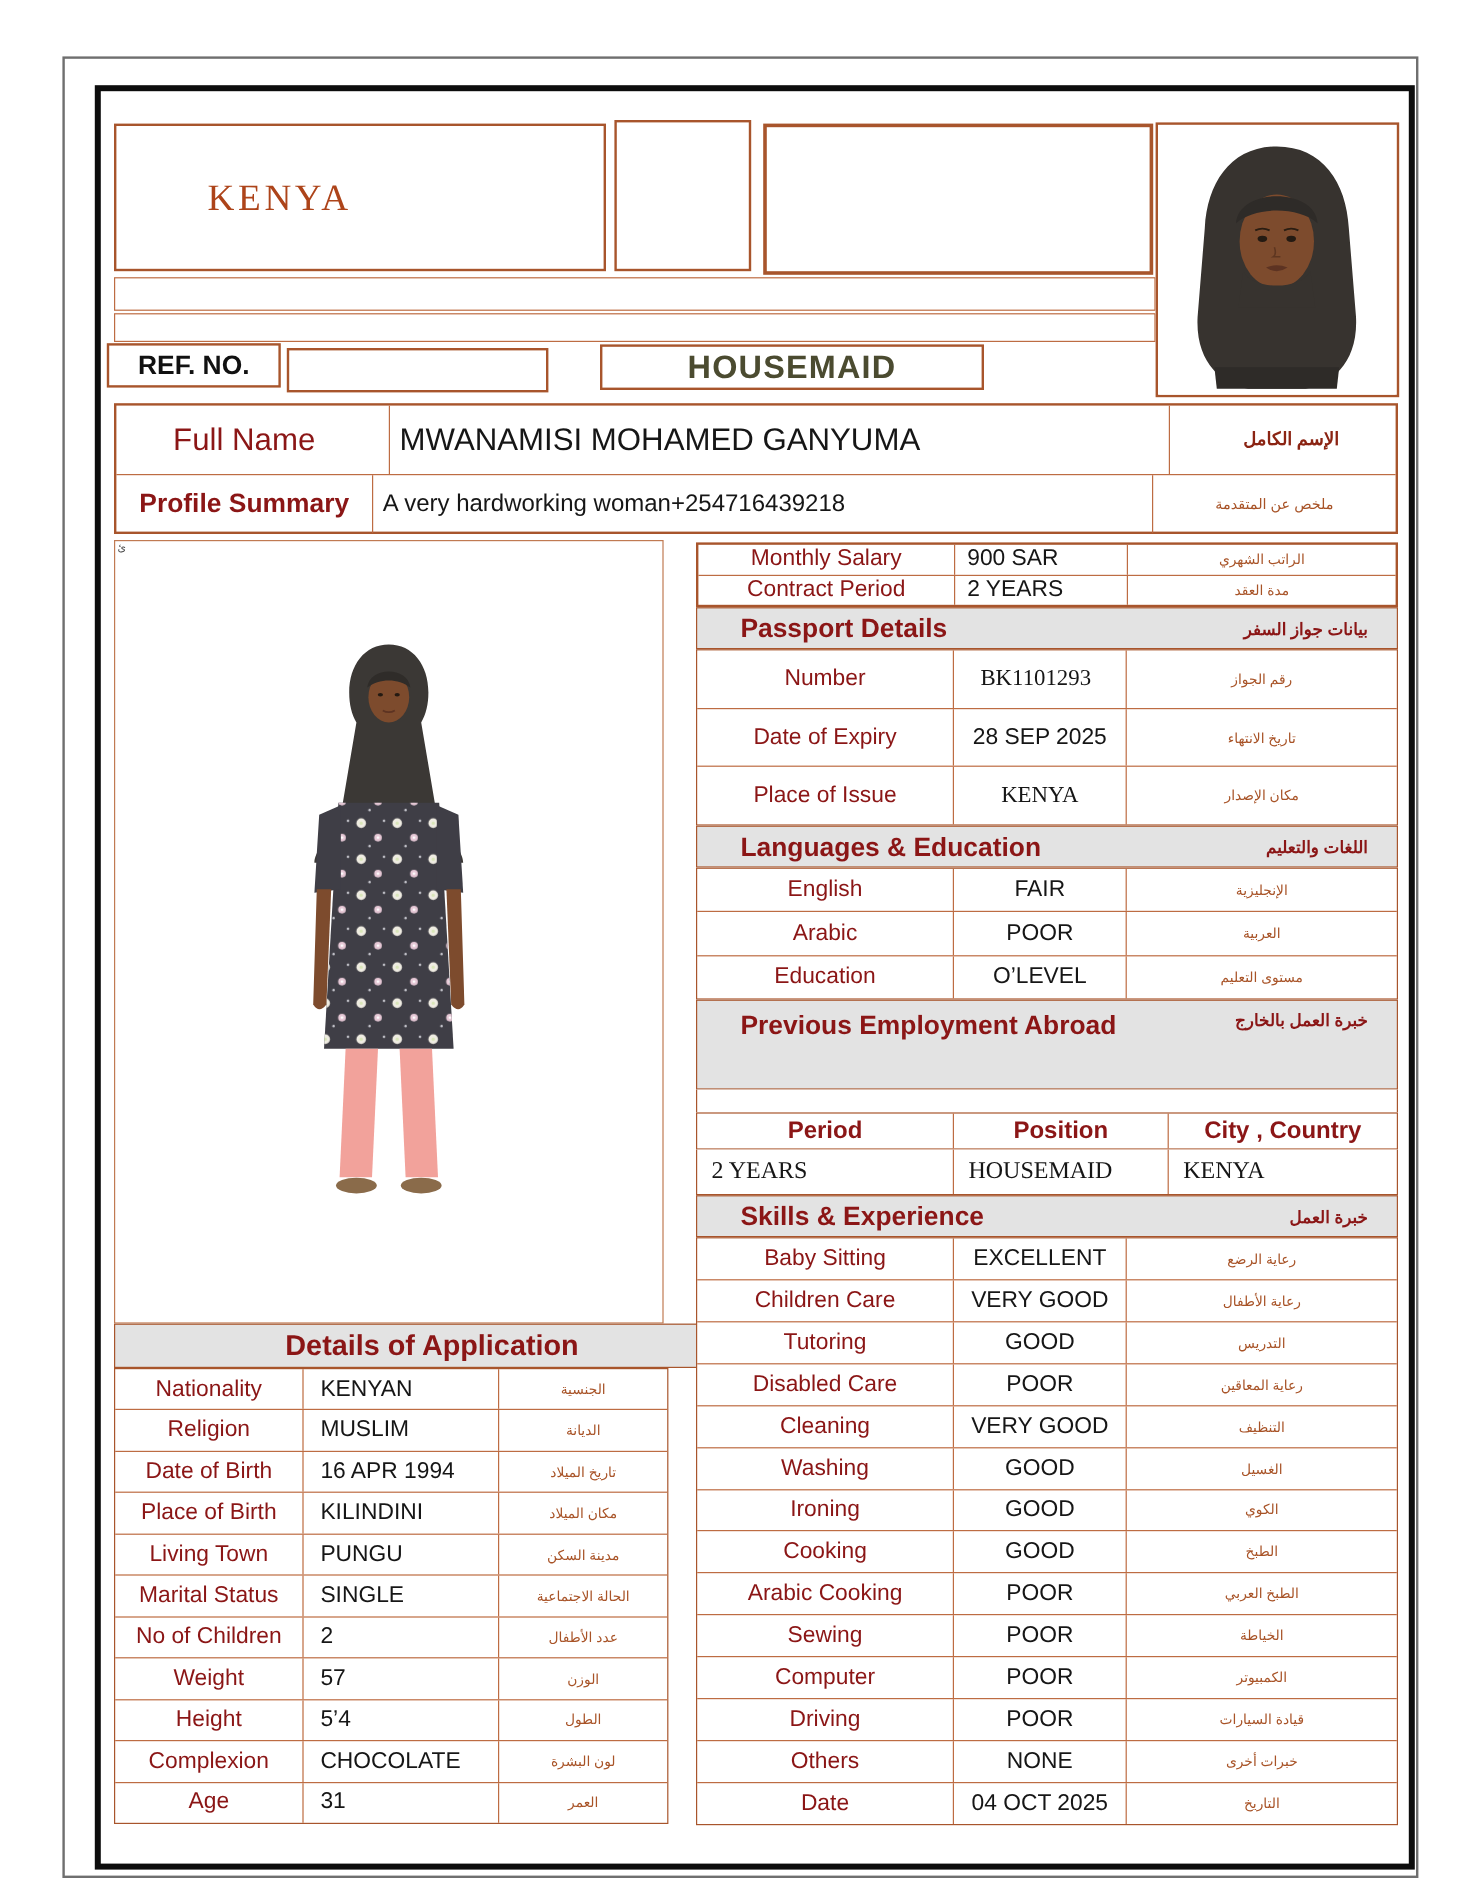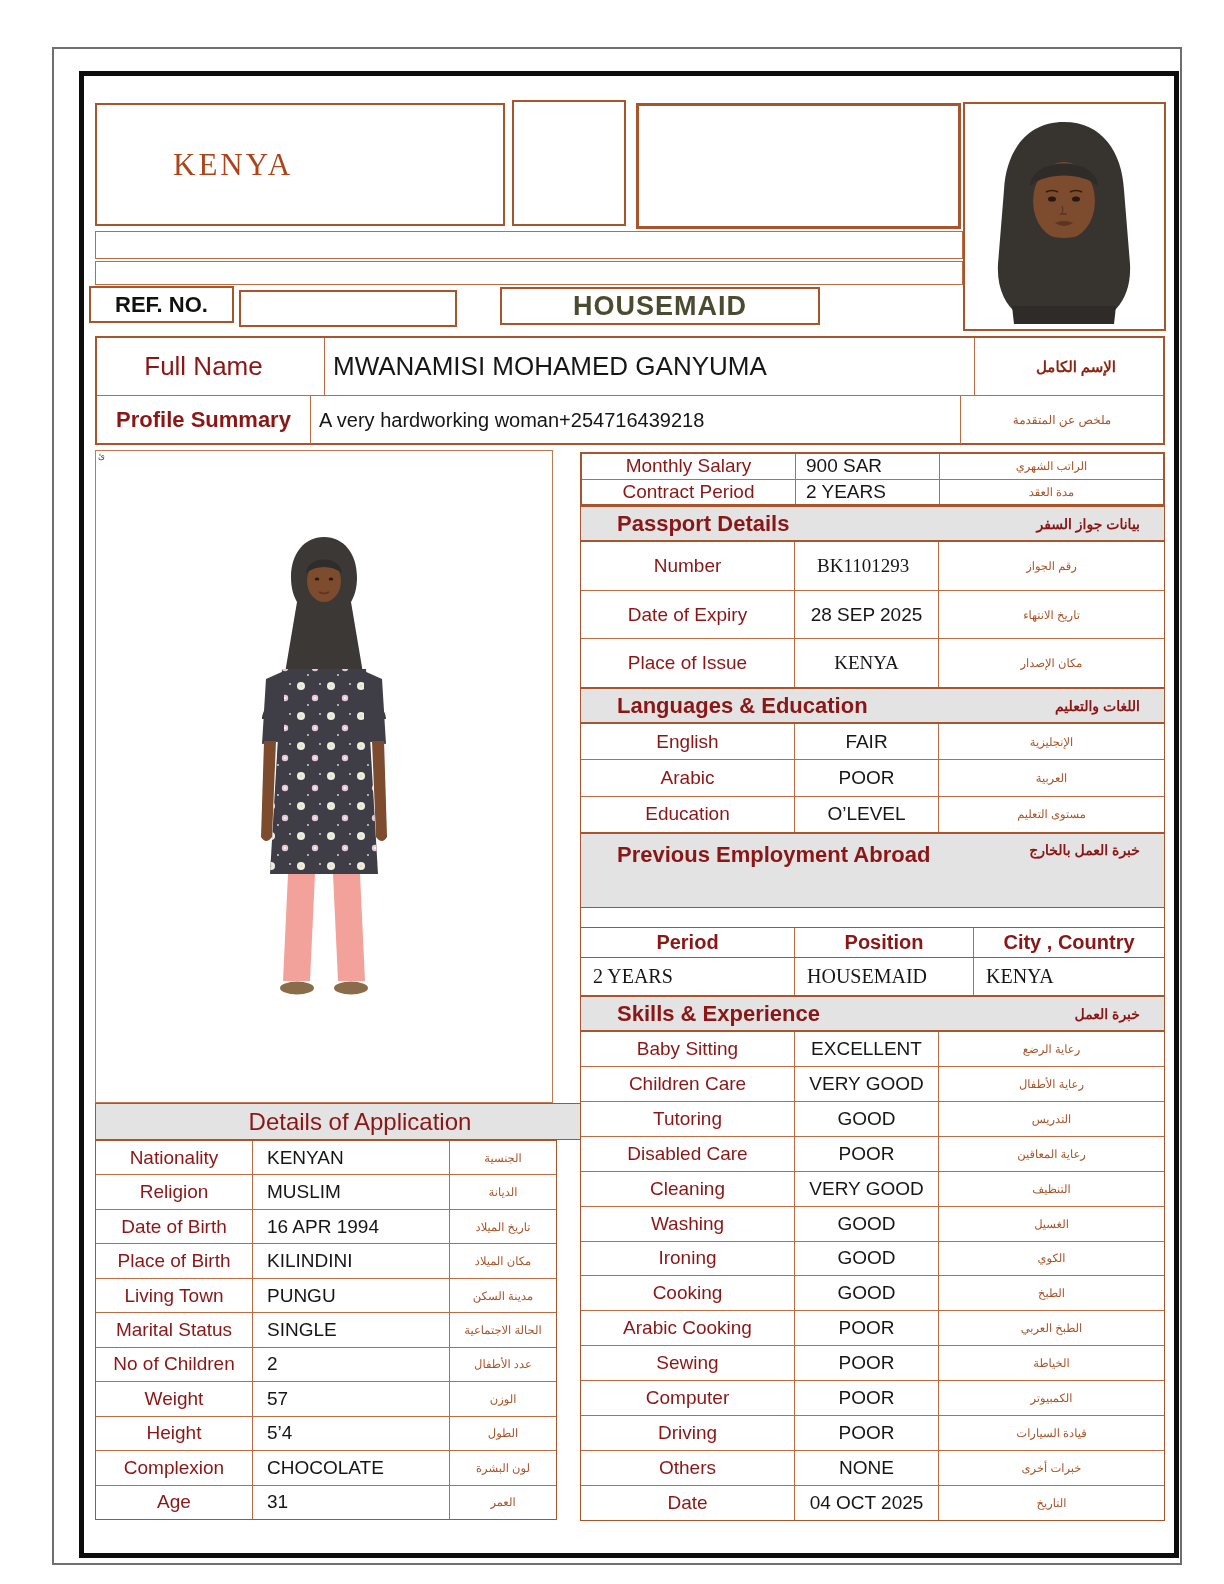--- a/index.html
+++ b/index.html
@@ -45,34 +45,34 @@
   .psum-label{font-size:22px;font-weight:bold;}
   .psum-text{font-size:20px;color:#161616;}
   .psum-phone{font-size:20px;color:#161616;}
   .psum-ar{font-size:12px;color:var(--ar);}
 
   
   .left-photo-box{left:95px;top:450px;width:458px;height:653px;border:1px solid #c07a52;}
   .photo-mark{position:absolute;top:1px;left:2px;font-size:9px;color:#444;line-height:9px;}
   .details-header{left:95px;top:1103px;width:530px;height:37px;background:var(--gray);
                   border:1px solid var(--sienna);display:flex;align-items:center;justify-content:center;
-                  font-weight:normal;font-size:24px;color:var(--red);}
+                  font-weight:bold;font-size:24px;color:var(--red);}
   .app-table{left:95px;top:1140px;width:462px;height:380px;border:1px solid var(--sienna);
              display:flex;flex-direction:column;background:#fff;}
 
   
   .r3row{display:flex;flex:1;min-height:0;}
   .r3row + .r3row{border-top:1px solid var(--line);}
   .cell{display:flex;align-items:center;box-sizing:border-box;min-width:0;}
   .lab{justify-content:center;color:var(--red);font-size:19px;text-align:center;}
   .val{font-size:19px;color:#161616;border-left:1px solid var(--line);border-right:1px solid var(--line);
        justify-content:center;text-align:center;}
   .arb{flex:1;justify-content:center;font-size:11.5px;color:var(--ar);direction:rtl;text-align:center;}
 
-  .lt .lab{width:156px;} .lt .val{width:198px;justify-content:flex-start;padding-left:14px;text-align:left;}
+  .lt .lab{width:156px;} .lt .val{width:164px;justify-content:flex-start;padding-left:14px;text-align:left;}
   .rt .lab{width:213px;} .rt .val{width:145px;}
 
   
   .rbox{left:580px;width:585px;box-sizing:border-box;background:#fff;}
   .contract-table{top:452px;height:54px;border:2px solid var(--sienna);display:flex;flex-direction:column;}
   .contract-table .val{justify-content:flex-start;padding-left:10px;text-align:left;}
   .sec-header{background:var(--gray);border:1px solid var(--sienna);display:flex;align-items:center;
               justify-content:space-between;padding:0 24px 0 36px;}
   .sec-title{font-weight:bold;font-size:22px;color:var(--red);}
   .sec-ar{font-weight:bold;font-size:14px;color:var(--red);direction:rtl;}

